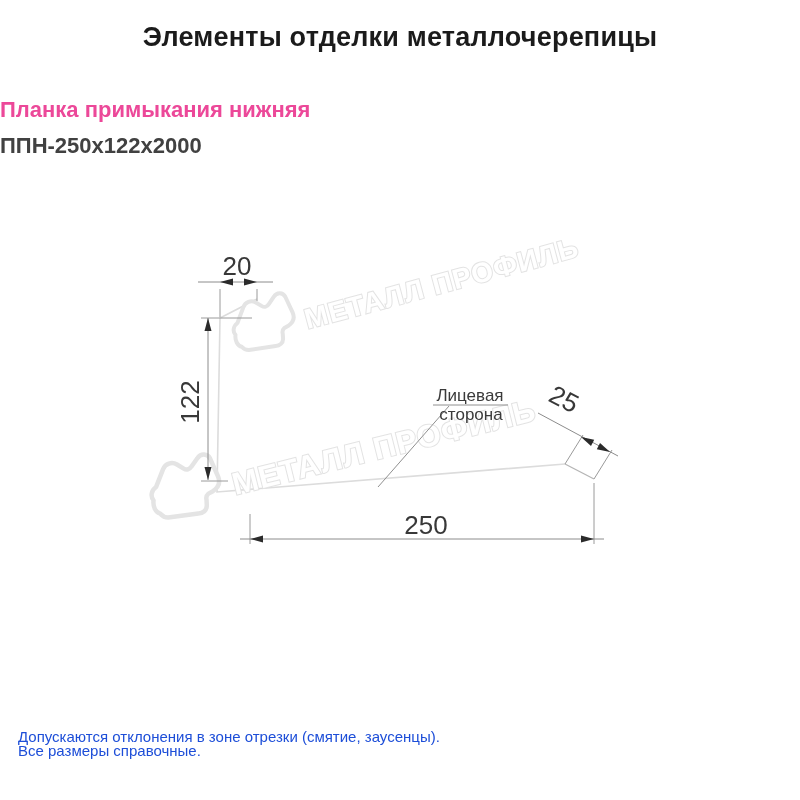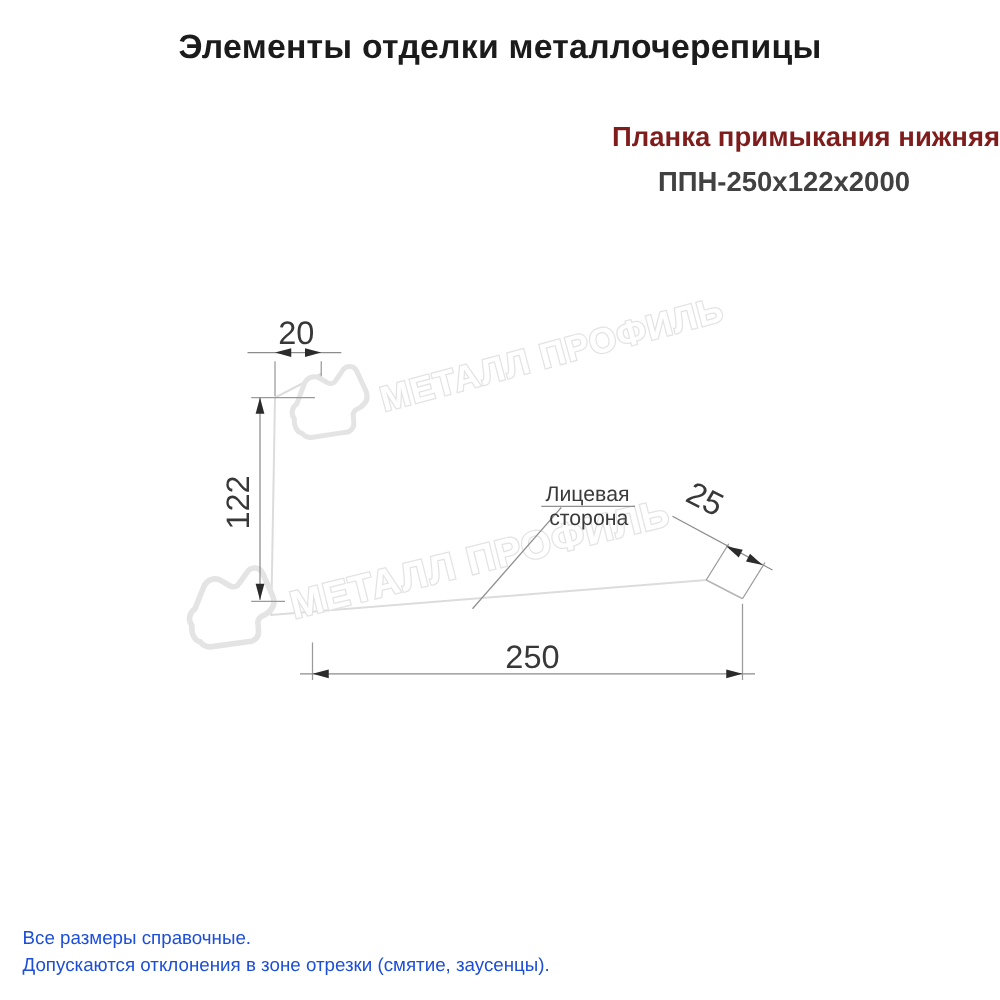--- a/index.html
+++ b/index.html
@@ -6,33 +6,33 @@
   body{
     width:800px;height:800px;position:relative;overflow:hidden;
     font-family:"Liberation Sans", sans-serif;
     -webkit-font-smoothing:antialiased;
   }
   .page-title{
     position:absolute;top:22px;left:0;width:800px;text-align:center;
     font-size:27px;font-weight:bold;color:#1b1b1b;letter-spacing:.2px;
   }
   .product-name{
-    position:absolute;top:97px;left:0;width:800px;text-align:right;
-    font-size:22px;font-weight:bold;color:#7f1d1d;
+    position:absolute;top:97px;left:0;width:800px;text-align:left;
+    font-size:22px;font-weight:bold;color:#ec4899;
   }
   .product-sku{
-    position:absolute;top:133px;left:0;width:728px;text-align:right;
+    position:absolute;top:133px;left:0;width:728px;text-align:left;
     font-size:22px;font-weight:bold;color:#414141;
   }
   .drawing{position:absolute;top:0;left:0;}
   .footer{
     position:absolute;left:18px;color:#1d4ed8;font-size:15px;line-height:22px;
   }
   .footer-1{top:740px;}
-  .footer-2{top:762px;}
+  .footer-2{top:726px;}
   
   .dim-line{stroke:#8c8c8c;stroke-width:1;fill:none;}
   .ext-line{stroke:#9a9a9a;stroke-width:1;fill:none;}
   .arrow{fill:#2b2b2b;stroke:none;}
   .dim-text{fill:#383838;font-size:26px;font-family:"Liberation Sans",sans-serif;}
   .note-text{fill:#3a3a3a;font-size:17px;font-family:"Liberation Sans",sans-serif;}
   .profile-line{stroke:#dcdcdc;stroke-width:1.6;fill:none;}
   .profile-fold{stroke:#b5b5b5;stroke-width:1.3;fill:none;}
   .leader{stroke:#909090;stroke-width:1;fill:none;}
   .wm-text{

